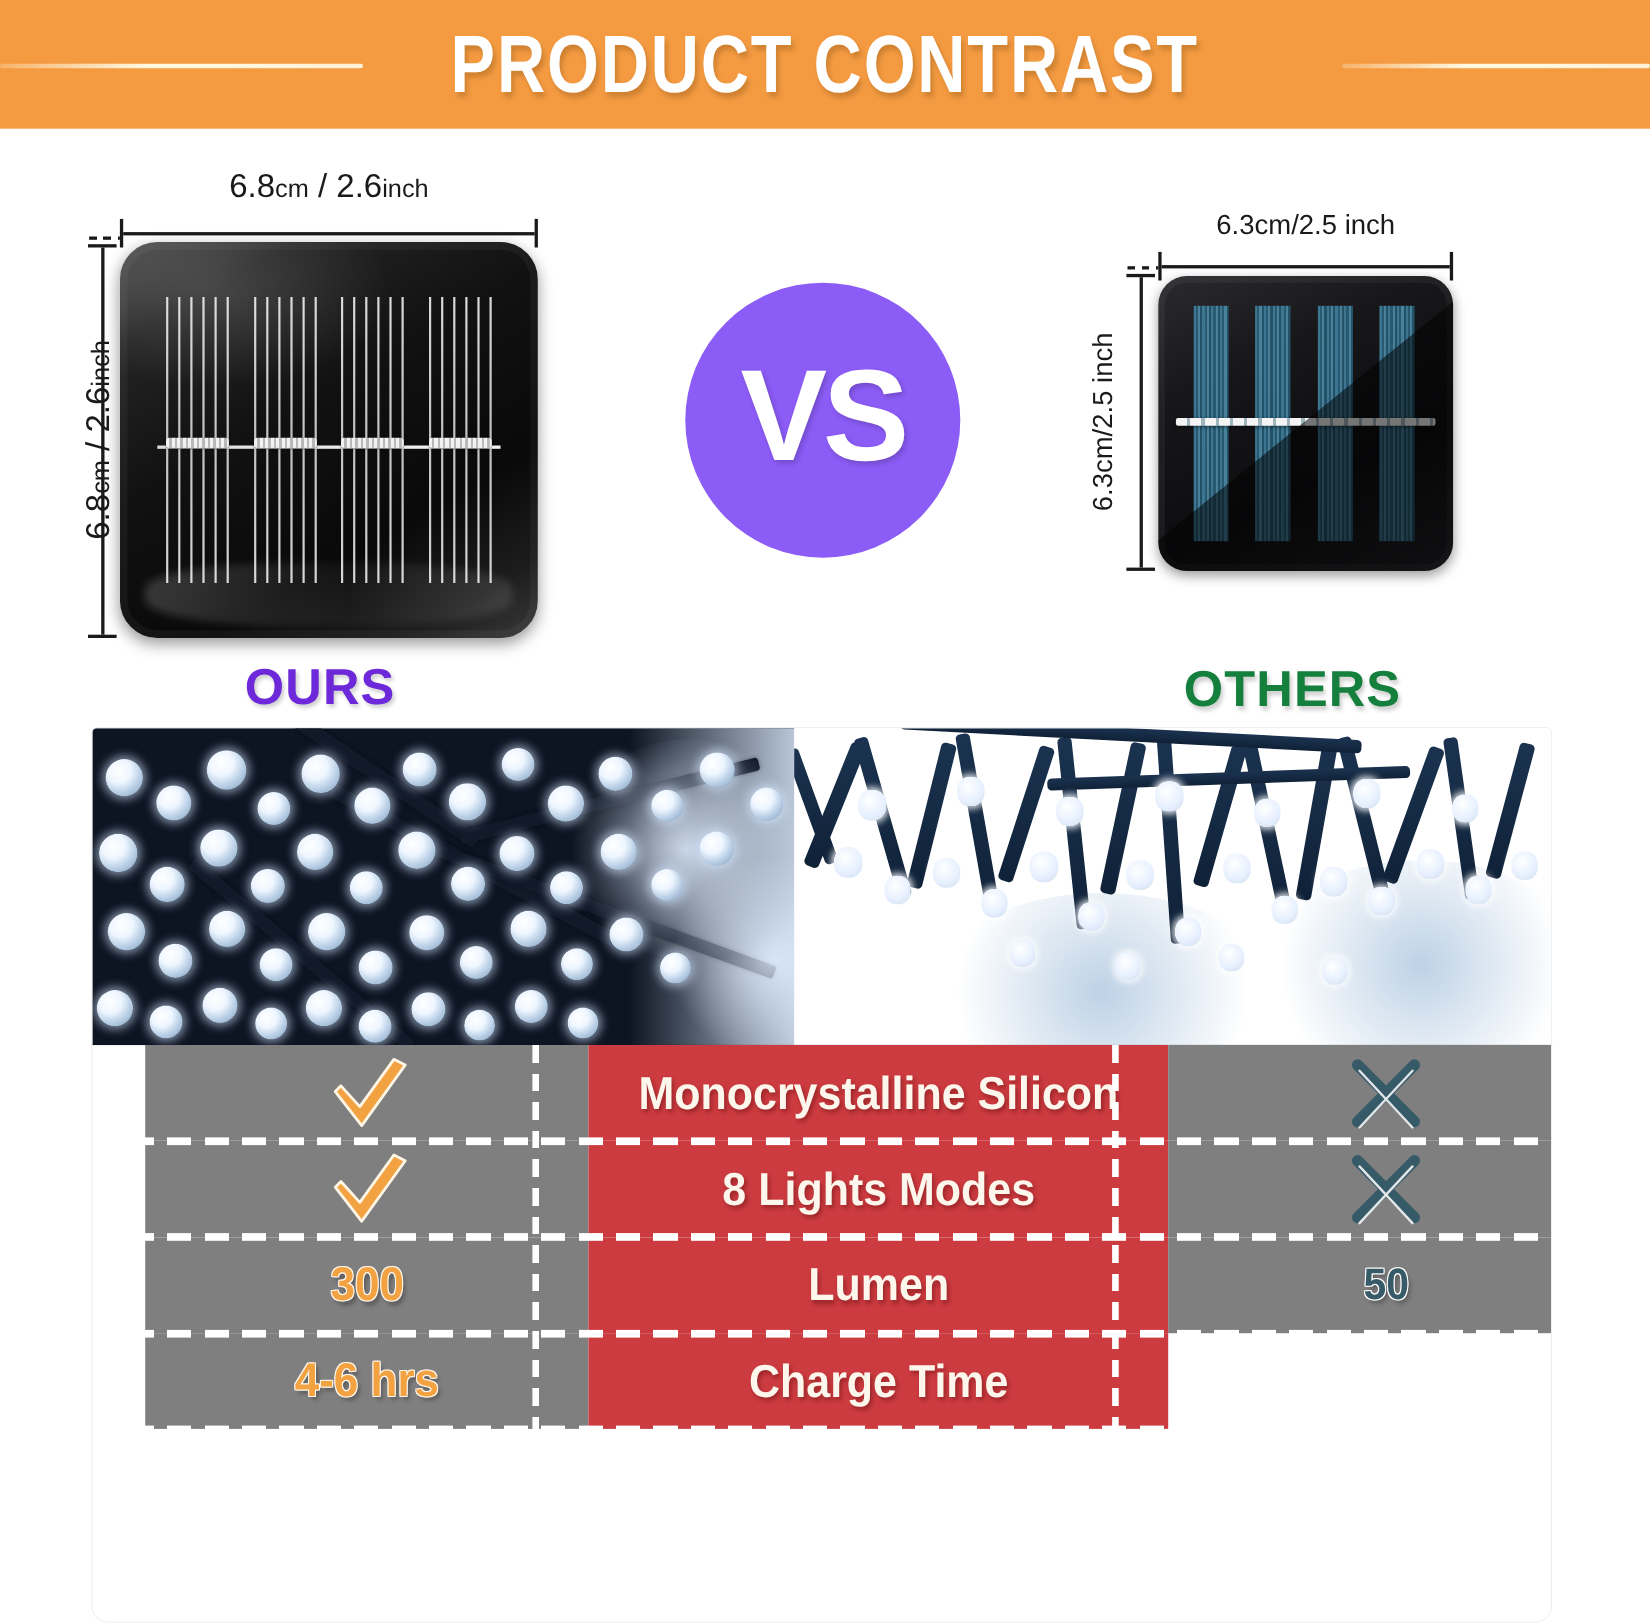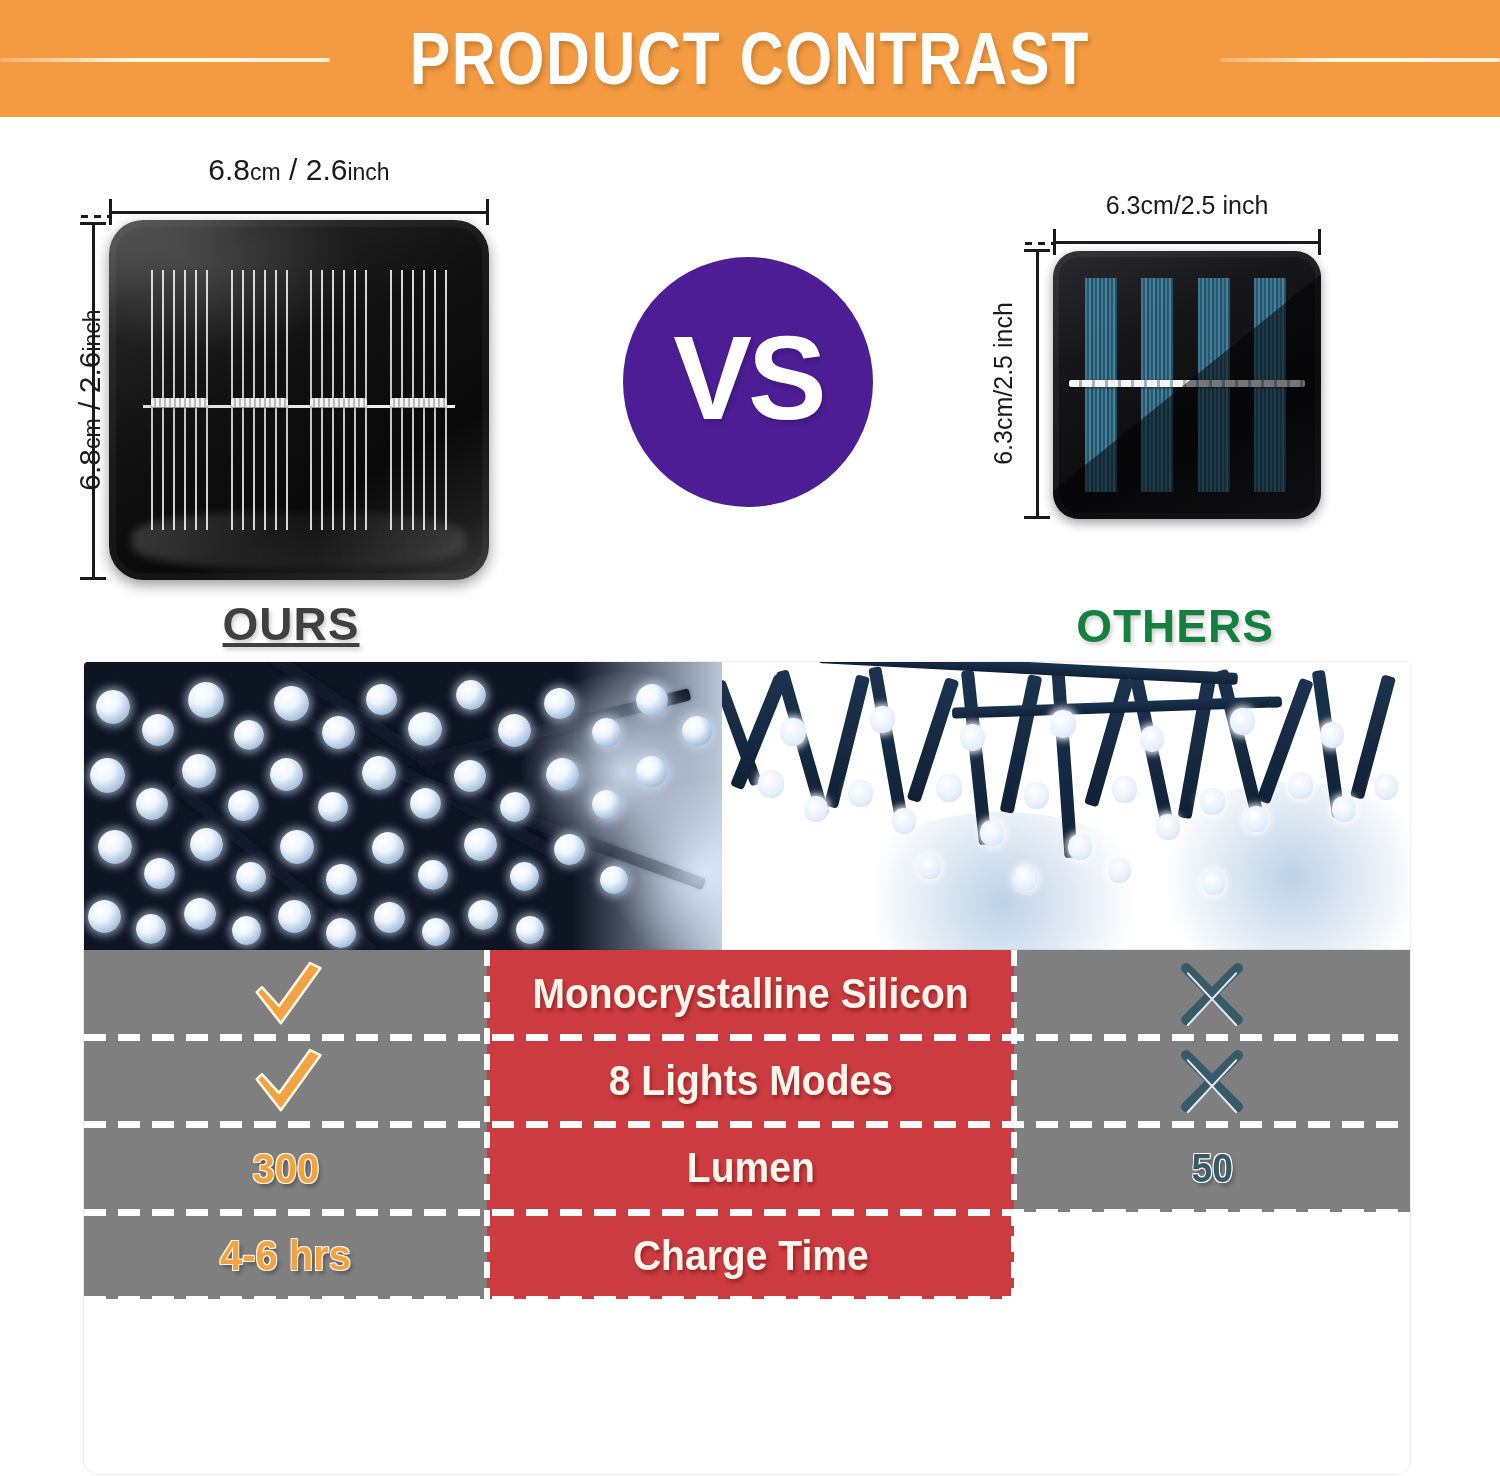--- a/index.html
+++ b/index.html
@@ -125,27 +125,27 @@
     background: repeating-linear-gradient(90deg,#f4f4f4 0 10px, #9fb4bd 10px 13px);
     border-radius: 2px; box-shadow: 0 1px 3px rgba(0,0,0,.55);
   }
 
   
   .brand-label {
     position: absolute; text-align: center; width: 100%;
     font-weight: 700; font-size: 46px; letter-spacing: 1px;
     text-shadow: 2px 3px 4px rgba(0,0,0,.20);
   }
-  .ours-label   { bottom: 6px;  color: #404040; text-decoration: underline; }
+  .ours-label   { bottom: 6px;  color: #6d28d9; }
   .others-label { bottom: 4px;  color: #15803d; }
 
   
   .vs-badge {
     position: absolute; left: 623px; top: 140px; width: 250px; height: 250px;
-    border-radius: 50%; background: #4c1d95;
+    border-radius: 50%; background: #8b5cf6;
     display: flex; align-items: center; justify-content: center;
   }
   .vs-text {
     color: #FFFFFF; font-weight: 700; font-size: 118px;
     letter-spacing: -4px; transform: translateY(-4px);
     text-shadow: 2px 3px 5px rgba(0,0,0,.18);
   }
 
   
   .photos {
@@ -189,21 +189,21 @@
     background: radial-gradient(circle, rgba(125,165,205,.5), rgba(255,255,255,0) 72%);
   }
 
   
   .spec-table {
     position: absolute; left: 84px; top: 950px; width: 1326px; height: 524px;
     border-radius: 0 0 14px 14px; overflow: hidden;
     box-shadow: 0 0 0 1px rgba(0,0,0,.07);
   }
   .spec-row {
-    position: relative; display: flex; height: 87.3px; width: 100%;
+    position: relative; display: flex; height: 87.3px; width: 100%; margin-left: 48px;
   }
   .col { position: relative; display: flex; align-items: center; justify-content: center; }
   .col-ours   { width: 403px; background: #7F7F7F; }
   .col-mid    { width: 527px; background: #CC3B40; }
   .col-others { width: 396px; background: #7F7F7F; }
 
   .mid-text {
     color: #FDF6EC; font-weight: 700; font-size: 42px;
     white-space: nowrap; transform: scaleX(0.93);
     text-shadow: 2px 3px 4px rgba(90,10,10,.45);

